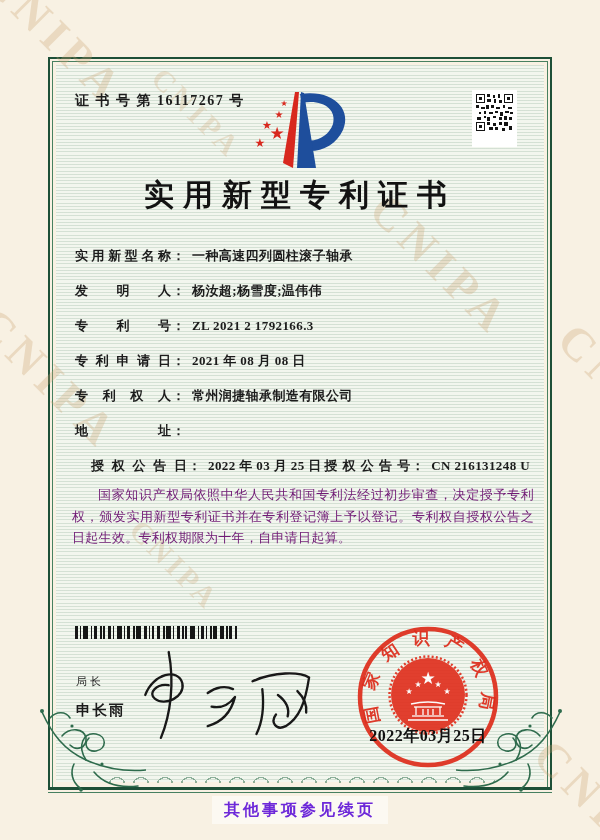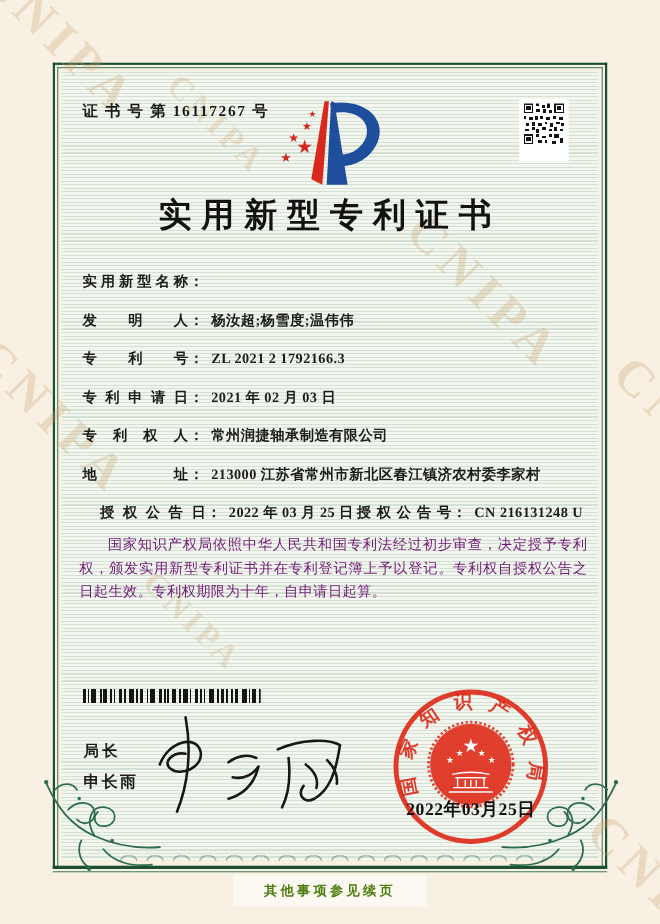--- a/index.html
+++ b/index.html
@@ -60,37 +60,37 @@
   .fgroup.first{width:235px;margin-left:16px;}
   .flabel.compact{width:86px;}
   
   .body-text{position:absolute; left:72px; top:484px; width:462px; z-index:4;}
   .body-text p{
     margin:0; font-size:13px; line-height:21.5px; text-indent:2em;
     text-align:justify; color:#701a75; font-weight:500; letter-spacing:.3px;
   }
   
   .barcode{position:absolute; left:75px; top:626px; z-index:4;}
-  .director-title{position:absolute; left:76px; top:674px; z-index:4; font-size:14px; letter-spacing:3px; font-weight:700;}
+  .director-title{position:absolute; left:76px; top:674px; z-index:4; font-size:11px; letter-spacing:3px; font-weight:400;}
   .director-name{position:absolute; left:76px; top:701px; z-index:4; font-size:14.5px; letter-spacing:2px; font-weight:600;}
   .signature{position:absolute; left:118px; top:642px; z-index:5;}
   .seal{position:absolute; left:356px; top:625px; z-index:5;}
   .seal-date{
     position:absolute; left:362px; top:726px; width:132px; z-index:6;
     text-align:center; font-size:16px; color:#111; letter-spacing:.5px; font-weight:600; white-space:nowrap;
   }
   .page-num{
     position:absolute; left:56px; top:758px; width:488px; z-index:4;
     text-align:center; font-size:11.5px; letter-spacing:2px; color:#2a2a2a;
   }
   .cont-box{
     position:absolute; left:212px; top:796px; width:176px; height:28px; z-index:4;
     background:rgba(255,255,255,.55); display:flex; align-items:center; justify-content:center;
   }
-  .cont-note{font-size:12px; letter-spacing:3px; color:#4d7c0f; font-weight:600;}
+  .cont-note{font-size:16px; letter-spacing:3px; color:#6d28d9; font-weight:600;}
 </style>
 </head>
 <body>
 
 <div class="page">
 
   <span class="wm" style="left:-34px; top:8px;">CNIPA</span>
   <span class="wm small" style="left:140px; top:96px;">CNIPA</span>
   <span class="wm" style="left:352px; top:238px;">CNIPA</span>
   <span class="wm" style="left:-40px; top:352px;">CNIPA</span>
@@ -205,45 +205,45 @@
       </g>
     </svg>
   </div>
 
   <div class="title">实用新型专利证书</div>
 
   <div class="fields">
     <div class="frow">
       <span class="flabel">实用新型名称</span>
         <span class="fcolon">：</span>
+      <span class="fvalue">一种高速四列圆柱滚子轴承</span>
     </div>
     <div class="frow">
       <span class="flabel">发明人</span>
         <span class="fcolon">：</span>
       <span class="fvalue">杨汝超;杨雪度;温伟伟</span>
     </div>
     <div class="frow">
       <span class="flabel">专利号</span>
         <span class="fcolon">：</span>
       <span class="fvalue">ZL 2021 2 1792166.3</span>
     </div>
     <div class="frow">
       <span class="flabel">专利申请日</span>
         <span class="fcolon">：</span>
-      <span class="fvalue">2021 年 02 月 03 日</span>
+      <span class="fvalue">2021 年 08 月 08 日</span>
     </div>
     <div class="frow">
       <span class="flabel">专利权人</span>
         <span class="fcolon">：</span>
       <span class="fvalue">常州润捷轴承制造有限公司</span>
     </div>
     <div class="frow">
       <span class="flabel">地址</span>
         <span class="fcolon">：</span>
-      <span class="fvalue">213000 江苏省常州市新北区春江镇济农村委李家村</span>
     </div>
     <div class="frow">
       <span class="fgroup first">
         <span class="flabel">授权公告日</span>
           <span class="fcolon">：</span>
         <span class="fvalue">2022 年 03 月 25 日</span>
       </span>
       <span class="fgroup">
         <span class="flabel compact">授权公告号</span>
           <span class="fcolon">：</span>

